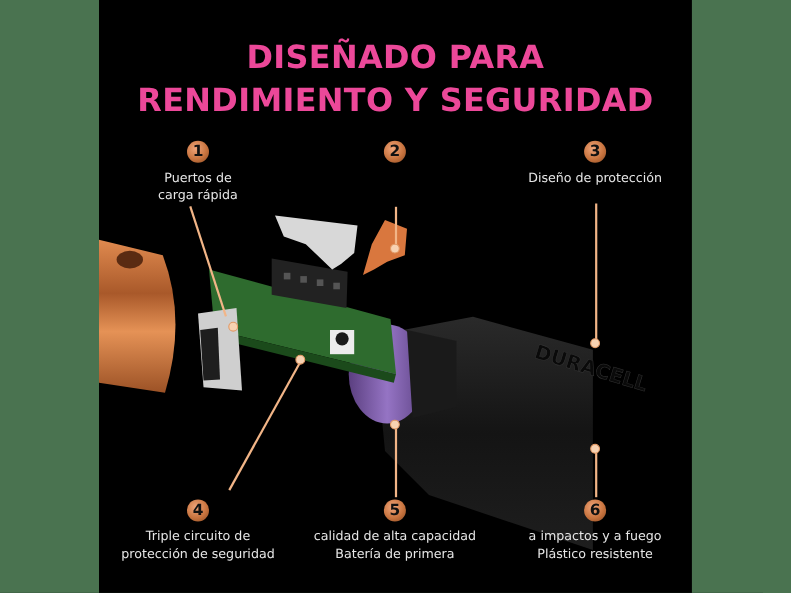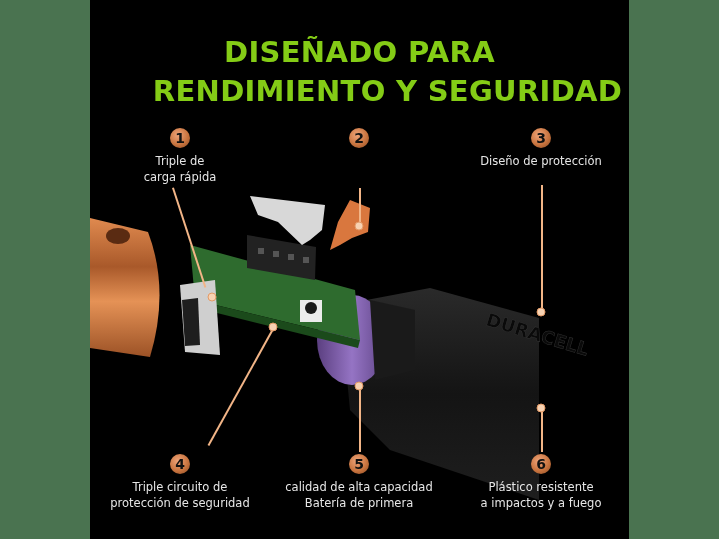--- a/index.html
+++ b/index.html
@@ -8,25 +8,25 @@
       background: #4a7350;
       font-family: "DejaVu Sans", sans-serif;
       position: relative;
     }
     .panel {
       position: absolute; left: 90px; top: 0; width: 539px; height: 539px;
       background: #000; overflow: hidden;
     }
     .title {
       position: absolute; left: 0; width: 539px; text-align: center;
-      color: #84cc16; font-weight: bold; font-size: 29px; line-height: 1;
+      color: #ec4899; font-weight: bold; font-size: 29px; line-height: 1;
       letter-spacing: 0.3px;
     }
     .title.l1 { top: 38px; }
-    .title.l2 { top: 77px; margin-left: 28px; }
+    .title.l2 { top: 77px; }
     .callout {
       position: absolute; width: 180px; text-align: center; color: #e6e6e6;
       font-size: 11.5px; line-height: 16px;
     }
     .badge {
       width: 20px; height: 20px; border-radius: 50%;
       margin: 0 auto 5px auto;
       background: radial-gradient(circle at 40% 35%, #f0a57a 0%, #c8743f 55%, #8a4a22 100%);
       color: #111; font-weight: bold; font-size: 14px; line-height: 20px; text-align: center;
     }
@@ -106,21 +106,21 @@
   <div class="dot" style="left:183px;top:327px;"></div>
 
   <div class="line" style="left:269px;top:386px;height:66px;"></div>
   <div class="dot" style="left:269px;top:386px;"></div>
 
   <div class="line" style="left:451px;top:408px;height:44px;"></div>
   <div class="dot" style="left:451px;top:408px;"></div>
 
   <div class="callout" style="left:0px;top:128px;">
     <div class="badge">1</div>
-    <div>Triple de</div>
+    <div>Puertos de</div>
     <div>carga rápida</div>
   </div>
   <div class="callout" style="left:179px;top:128px;">
     <div class="badge">2</div>
   </div>
   <div class="callout" style="left:361px;top:128px;">
     <div class="badge">3</div>
     <div>Diseño de protección</div>
   </div>
 
@@ -129,16 +129,16 @@
     <div>Triple circuito de</div>
     <div>protección de seguridad</div>
   </div>
   <div class="callout" style="left:179px;top:454px;">
     <div class="badge">5</div>
     <div>calidad de alta capacidad</div>
     <div>Batería de primera</div>
   </div>
   <div class="callout" style="left:361px;top:454px;">
     <div class="badge">6</div>
+    <div>a impactos y a fuego</div>
     <div>Plástico resistente</div>
-    <div>a impactos y a fuego</div>
   </div>
 </div>
 
 </body></html>

